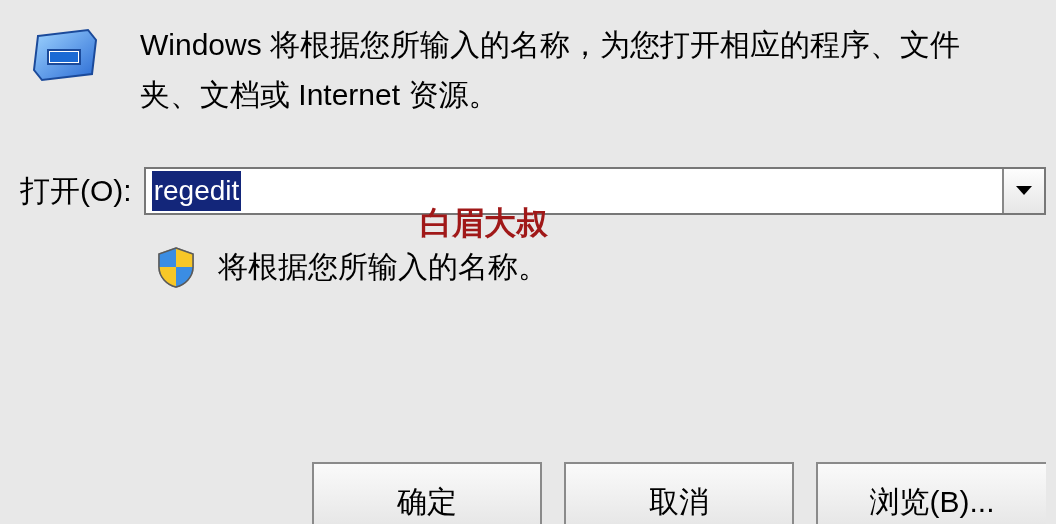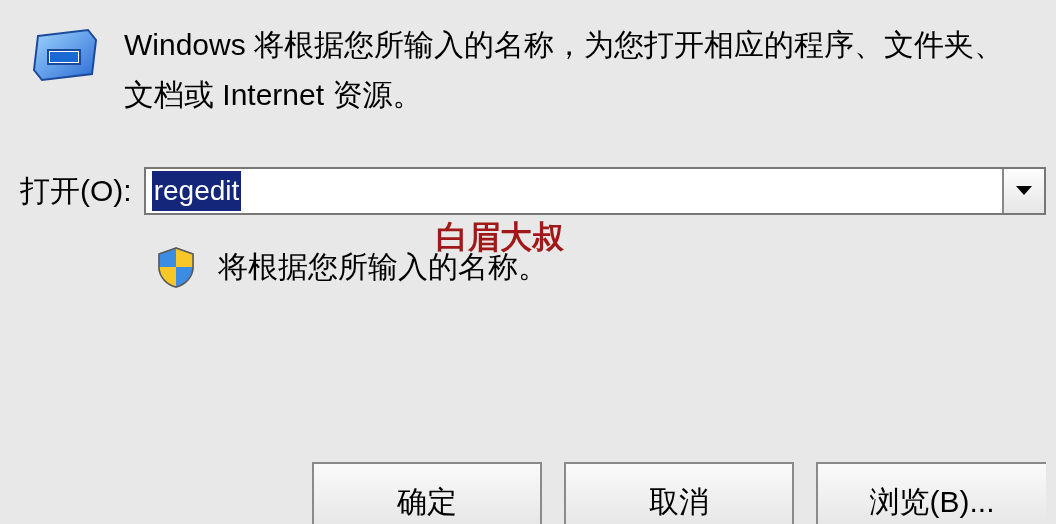--- a/index.html
+++ b/index.html
@@ -10,21 +10,21 @@
       font-family: "Microsoft YaHei", "SimSun", Arial, sans-serif;
       font-size: 28px;
       color: #000;
       position: relative;
       overflow: hidden;
     }
     .top-row {
       display: flex;
       align-items: flex-start;
       padding: 20px 36px 0 30px;
-      gap: 24px;
+      gap: 40px;
     }
     .run-icon {
       width: 70px;
       height: 55px;
       flex-shrink: 0;
       margin-top: 8px;
     }
     .description {
       line-height: 1.65;
       font-size: 30px;
@@ -67,25 +67,24 @@
       border-left: 2px solid #888;
       display: flex;
       align-items: center;
       justify-content: center;
       cursor: pointer;
     }
     .combo-button svg { display: block; }
     .watermark {
       position: absolute;
       left: 420px;
-      top: 216px;
+      top: 202px;
       color: #a01818;
       font-size: 32px;
       font-weight: bold;
-      margin-left: 16px;
     }
     .admin-row {
       display: flex;
       align-items: center;
       padding: 30px 0 0 154px;
       gap: 20px;
     }
     .shield-icon {
       width: 44px;
       height: 44px;

